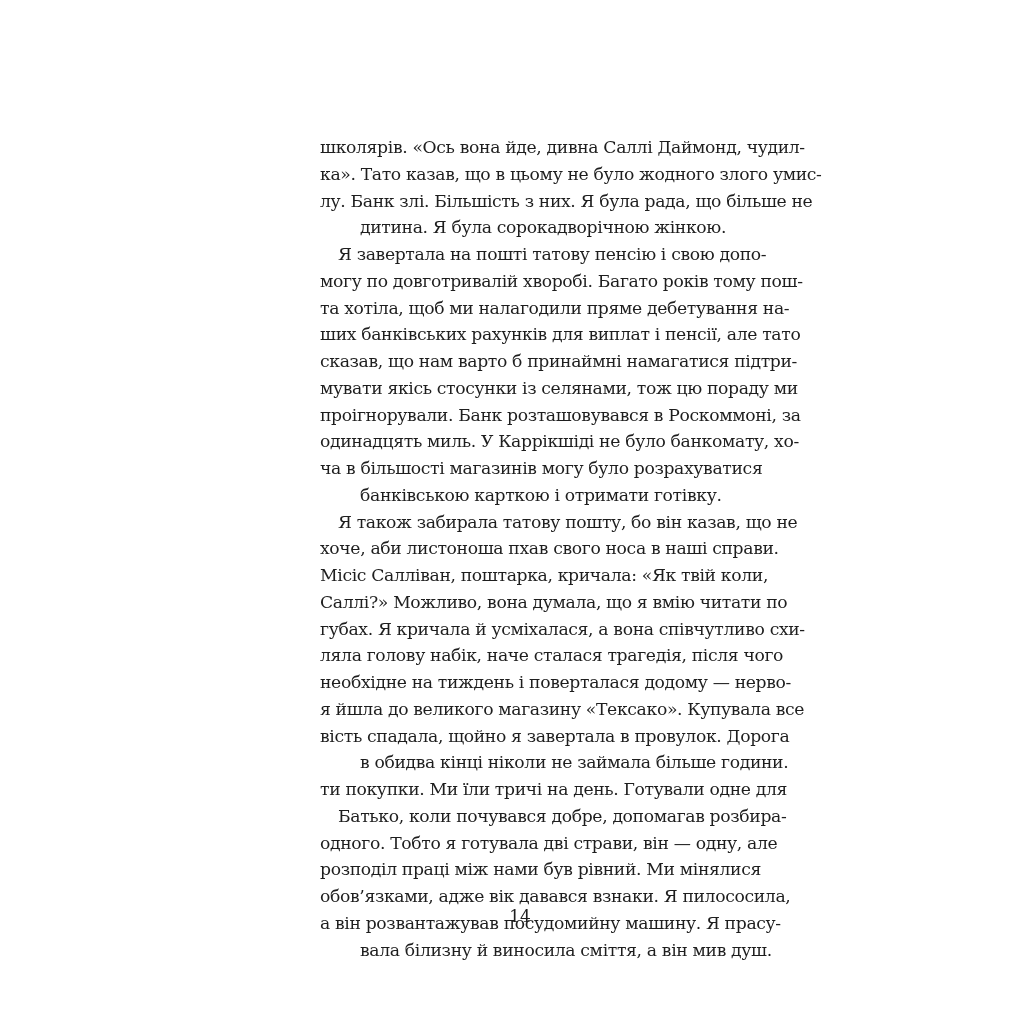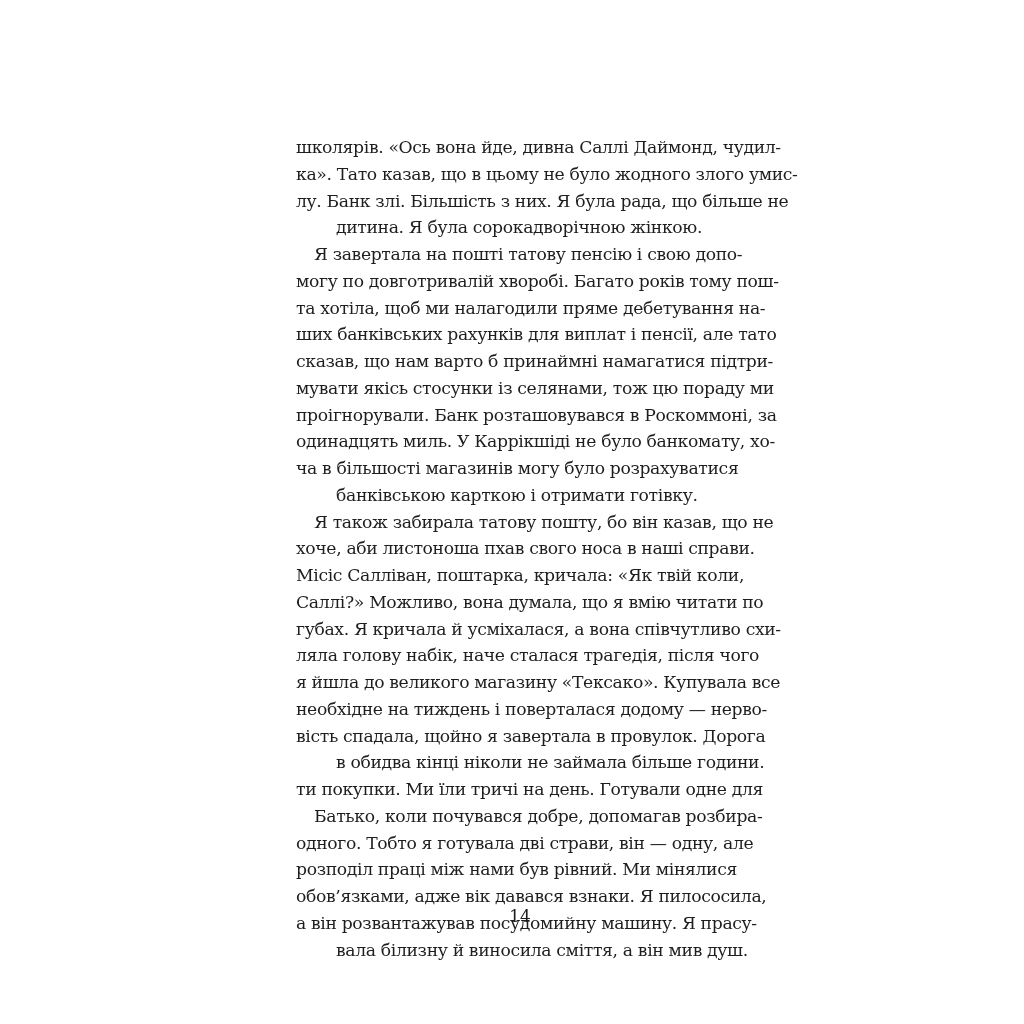--- a/index.html
+++ b/index.html
@@ -15,21 +15,21 @@
   }
   .page {
     position: absolute;
     left: 0; top: 0;
     width: 1024px;
     height: 1024px;
     background: #ffffff;
   }
   .text-block {
     position: absolute;
-    left: 296px;
+    left: 320px;
     top: 134px;
     width: 410px;
     font-family: "DejaVu Serif", "Liberation Serif", serif;
     font-size: 17.2px;
     line-height: 26.75px;
     color: #1e1e1e;
     letter-spacing: -0.35px;
   }
   .line {
     display: block;
@@ -83,22 +83,22 @@
       <span class="line last">банківською карткою і отримати готівку.</span>
     </div>
 
     <div>
       <span class="line indent">Я також забирала татову пошту, бо він казав, що не</span>
       <span class="line">хоче, аби листоноша пхав свого носа в наші справи.</span>
       <span class="line">Місіс Салліван, поштарка, кричала: «Як твій коли,</span>
       <span class="line">Саллі?» Можливо, вона думала, що я вмію читати по</span>
       <span class="line">губах. Я кричала й усміхалася, а вона співчутливо схи-</span>
       <span class="line">ляла голову набік, наче сталася трагедія, після чого</span>
+      <span class="line">необхідне на тиждень і поверталася додому — нерво-</span>
       <span class="line">я йшла до великого магазину «Тексако». Купувала все</span>
-      <span class="line">необхідне на тиждень і поверталася додому — нерво-</span>
       <span class="line">вість спадала, щойно я завертала в провулок. Дорога</span>
       <span class="line last">в обидва кінці ніколи не займала більше години.</span>
     </div>
 
     <div>
       <span class="line">ти покупки. Ми їли тричі на день. Готували одне для</span>
       <span class="line indent">Батько, коли почувався добре, допомагав розбира-</span>
       <span class="line">одного. Тобто я готувала дві страви, він — одну, але</span>
       <span class="line">розподіл праці між нами був рівний. Ми мінялися</span>
       <span class="line">обов’язками, адже вік давався взнаки. Я пилососила,</span>

